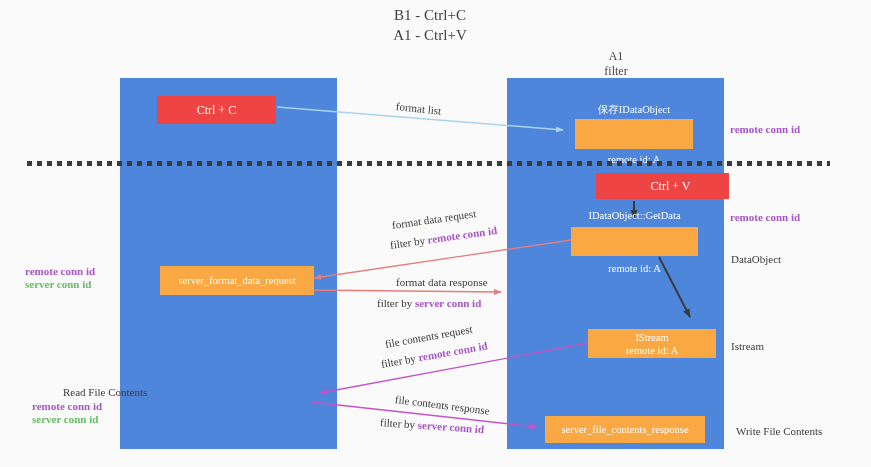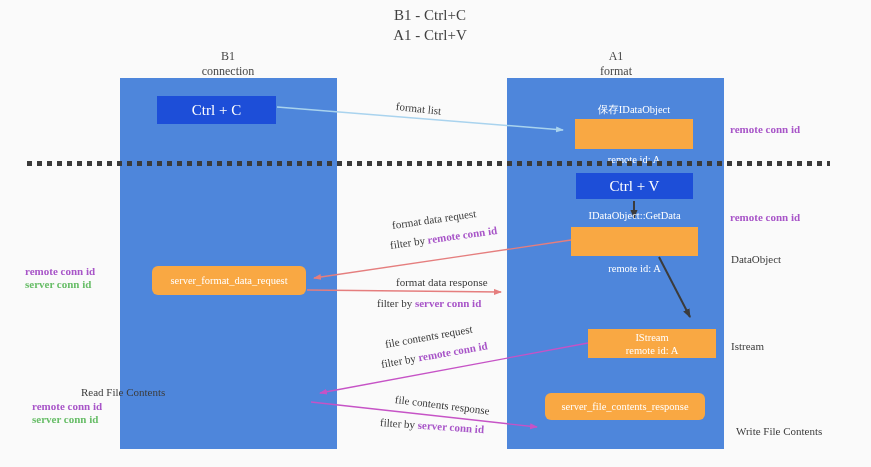--- a/index.html
+++ b/index.html
@@ -14,44 +14,40 @@
     font-size:15px;line-height:20px;color:#3f3f3f;white-space:nowrap;}
   .lane-header{transform:translateX(-50%);text-align:center;font-size:12px;
     line-height:15px;color:#474747;white-space:nowrap;}
   .lane{background:#4e86db;z-index:1;}
   .dashline{left:27px;top:161px;width:803px;height:5px;z-index:4;
     background:repeating-linear-gradient(90deg,#3a3a3a 0 5px,transparent 5px 10px);}
   svg.arrows{left:0;top:0;z-index:2;}
   .node{display:flex;flex-direction:column;align-items:center;justify-content:center;
     color:#fff;text-align:center;font-size:10.5px;line-height:13px;z-index:3;white-space:nowrap;}
   .node.orange{background:#f9a843;}
-  .node.green{background:#1d4ed8;font-size:15px;}
+  .node.green{background:#ef4444;font-size:12px;}
   .side-label{font-size:11px;color:#3c3c3c;white-space:nowrap;z-index:3;}
   .purple{color:#a855c8;font-weight:bold;}
   .greenlbl{color:#67bd67;font-weight:bold;}
   .arrow-label{font-size:11px;color:#3a3a3a;white-space:nowrap;z-index:3;
     transform-origin:left center;}
 </style>
 </head>
 <body>
 
 <div id="canvas">
 
   <div class="abs title-block">
     <div>B1 - Ctrl+C</div>
     <div>A1 - Ctrl+V</div>
   </div>
 
-  <div class="abs lane-header" style="left:228px;top:49px;">
-    <div>B1</div>
-    <div>connection</div>
-  </div>
   <div class="abs lane-header" style="left:616px;top:49px;">
     <div>A1</div>
-    <div>format</div>
+    <div>filter</div>
   </div>
 
   <div class="abs lane" style="left:120px;top:78px;width:217px;height:371px;"></div>
   <div class="abs lane" style="left:507px;top:78px;width:217px;height:371px;"></div>
 
   <div class="abs dashline"></div>
 
   <svg class="abs arrows" width="871" height="467" viewBox="0 0 871 467">
     <defs>
       <marker id="mblue" markerUnits="userSpaceOnUse" markerWidth="10" markerHeight="8" refX="7" refY="3" orient="auto">
@@ -76,35 +72,35 @@
     <path d="M311,402 L537,427" stroke="#c653c6" stroke-width="1.3" fill="none" marker-end="url(#mmagenta)"></path>
   </svg>
 
   <div class="abs node green" style="left:157px;top:96px;width:119px;height:28px;">
     <div>Ctrl + C</div>
   </div>
   <div class="abs node orange" style="left:575px;top:119px;width:118px;height:30px;gap:37px;">
     <div>保存IDataObject</div>
     <div>remote id: A</div>
   </div>
-  <div class="abs node green" style="left:576px;top:173px;width:117px;height:26px;">
+  <div class="abs node green" style="left:596px;top:173px;width:117px;height:26px;padding-left:16px;">
     <div>Ctrl + V</div>
   </div>
   <div class="abs node orange" style="left:571px;top:227px;width:127px;height:29px;gap:40px;">
     <div>IDataObject::GetData</div>
     <div>remote id: A</div>
   </div>
-  <div class="abs node orange" style="left:152px;top:266px;width:154px;height:29px;border-radius:6px;">
+  <div class="abs node orange" style="left:160px;top:266px;width:154px;height:29px;">
     <div>server_format_data_request</div>
   </div>
   <div class="abs node orange" style="left:588px;top:329px;width:128px;height:29px;">
     <div>IStream</div>
     <div>remote id: A</div>
   </div>
-  <div class="abs node orange" style="left:545px;top:393px;width:160px;height:27px;border-radius:6px;">
+  <div class="abs node orange" style="left:545px;top:416px;width:160px;height:27px;">
     <div>server_file_contents_response</div>
   </div>
 
   <div class="abs arrow-label" style="left:396px;top:100px;transform:rotate(6deg);">format list</div>
 
   <div class="abs arrow-label" style="left:392px;top:219px;transform:rotate(-8deg);">format data request</div>
   <div class="abs arrow-label" style="left:390px;top:239px;transform:rotate(-8deg);">
     <span>filter by </span><span class="purple">remote conn id</span>
   </div>
 
@@ -124,17 +120,17 @@
   </div>
 
   <div class="abs side-label purple" style="left:730px;top:123px;">remote conn id</div>
   <div class="abs side-label purple" style="left:730px;top:211px;">remote conn id</div>
   <div class="abs side-label" style="left:731px;top:236px;margin-top:17px;">DataObject</div>
   <div class="abs side-label" style="left:731px;top:340px;">Istream</div>
   <div class="abs side-label" style="left:736px;top:425px;">Write File Contents</div>
 
   <div class="abs side-label purple" style="left:25px;top:265px;">remote conn id</div>
   <div class="abs side-label greenlbl" style="left:25px;top:278px;">server conn id</div>
-  <div class="abs side-label" style="left:34px;top:386px;padding-left:47px;">Read File Contents</div>
+  <div class="abs side-label" style="left:16px;top:386px;padding-left:47px;">Read File Contents</div>
   <div class="abs side-label purple" style="left:32px;top:400px;">remote conn id</div>
   <div class="abs side-label greenlbl" style="left:32px;top:413px;">server conn id</div>
 
 </div>
 
 </body></html>

